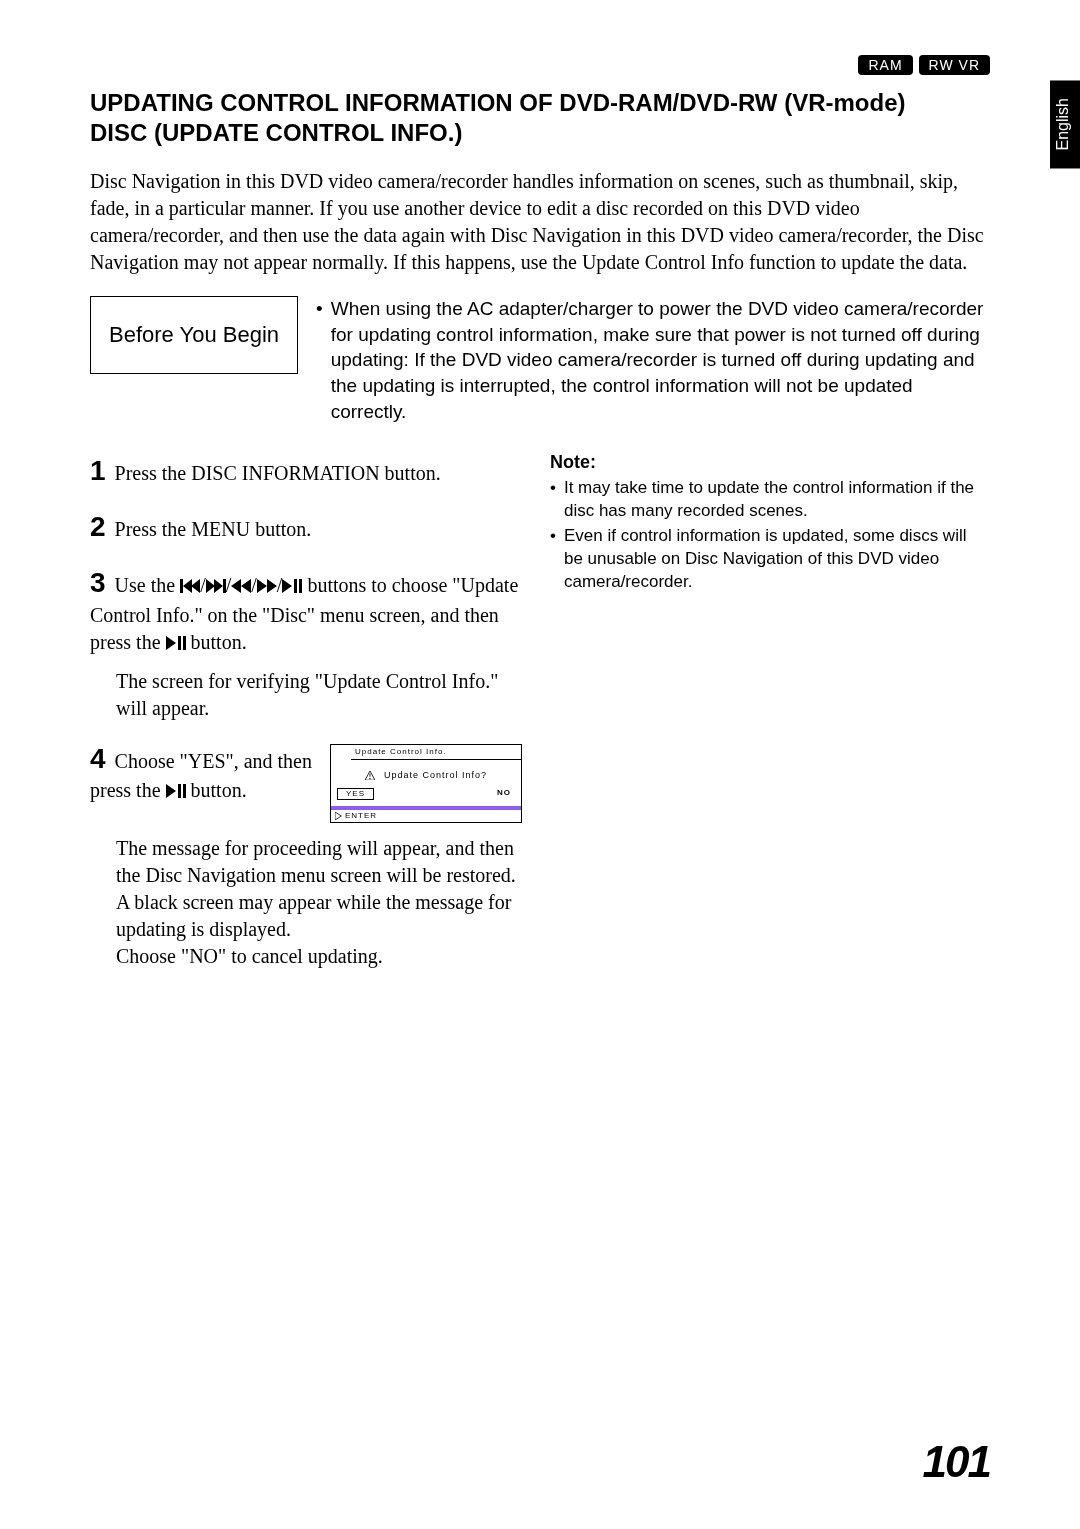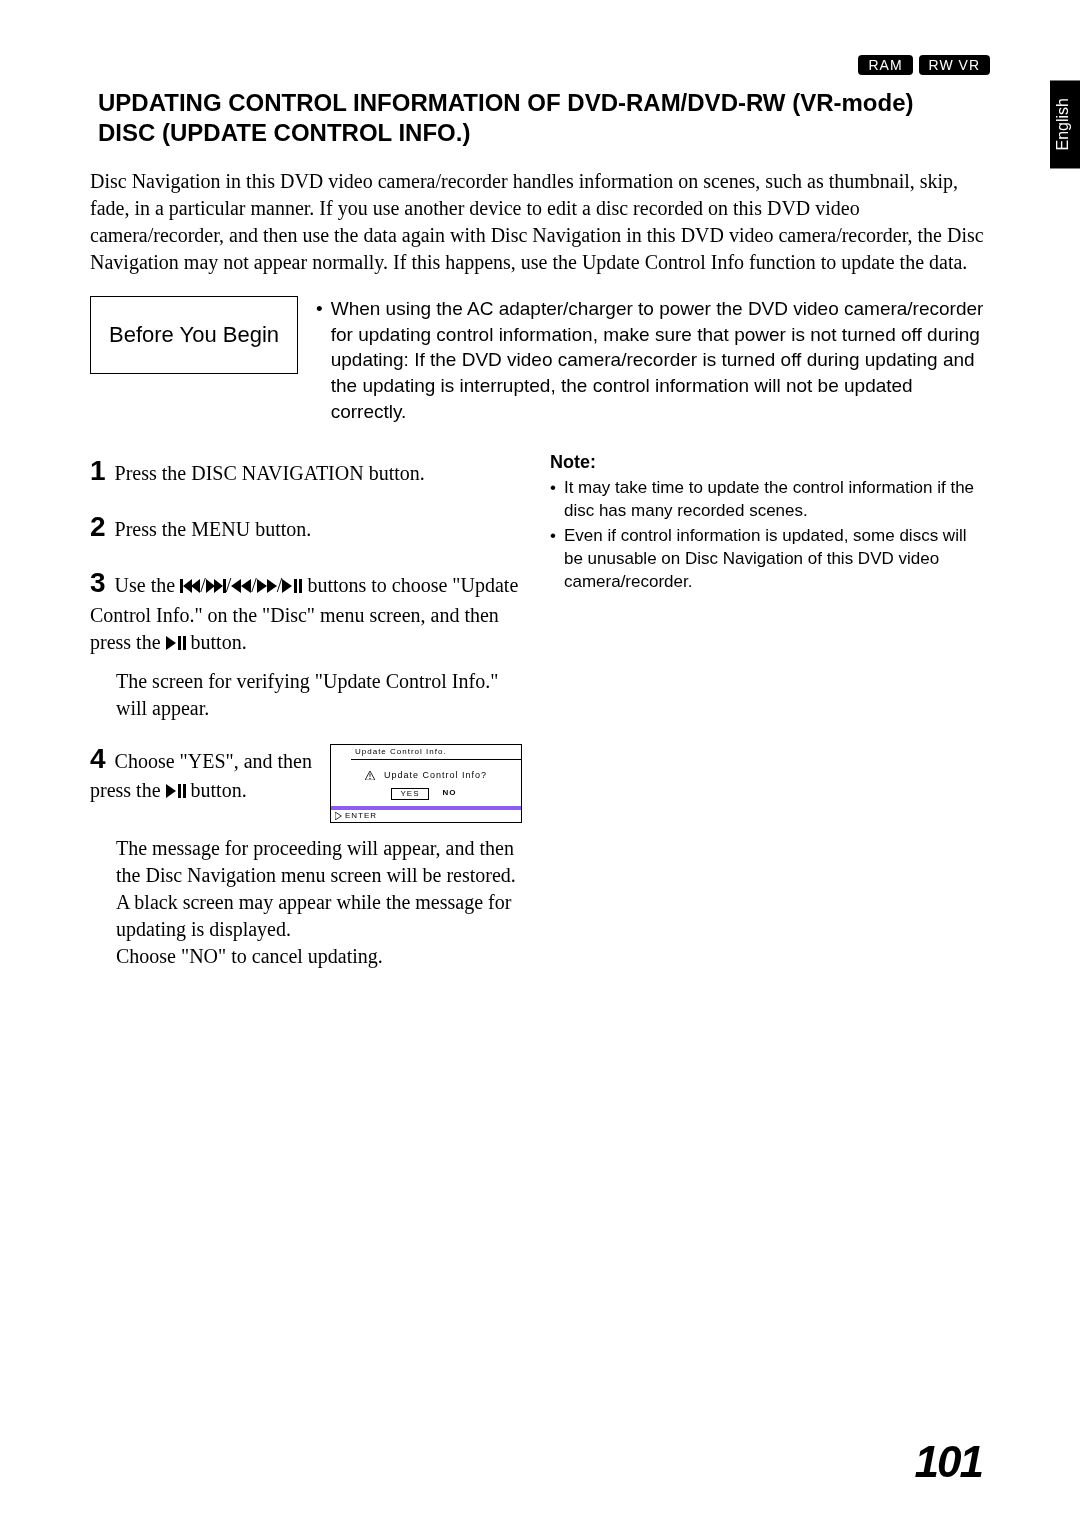--- a/index.html
+++ b/index.html
@@ -47,21 +47,21 @@
     writing-mode: vertical-rl;
     transform: rotate(180deg);
     border-radius: 0 0 0 0;
     width: 22px;
     text-align: center;
   }
   h1.title {
     font-family: Arial, Helvetica, sans-serif;
     font-weight: bold;
     font-size: 24px;
-    margin: 18px 60px 18px 8px;
+    margin: 18px 60px 18px 0;
     line-height: 1.25;
   }
   .intro {
     font-size: 20px;
     line-height: 1.35;
     margin-bottom: 20px;
   }
   .before-row {
     display: flex;
     align-items: flex-start;
@@ -146,21 +146,21 @@
     align-items: center;
     gap: 9px;
     margin-bottom: 6px;
   }
   .warn-icon {
     width: 10px; height: 9px;
     display: inline-block;
   }
   .yn {
     display: flex;
-    justify-content: center;
+    justify-content: space-between;
     gap: 10px;
     margin-bottom: 4px;
   }
   .yn .yes {
     border: 1px solid #000;
     padding: 0 8px;
     font-size: 8px;
     display: inline-block;
   }
   .yn .no { font-size: 8px; padding: 0 4px; font-weight: bold; }
@@ -191,21 +191,21 @@
   .note-list li {
     display: flex;
     margin-bottom: 2px;
   }
   .note-list li .dot {
     margin-right: 8px;
   }
   .page-num {
     position: absolute;
     bottom: 42px;
-    right: 98px;
+    right: 90px;
     font-family: Arial, Helvetica, sans-serif;
     font-weight: 900;
     font-size: 44px;
     font-style: italic;
     letter-spacing: -2px;
   }
 </style>
 </head>
 <body>
 
@@ -228,21 +228,21 @@
       <span class="dot">•</span>
       <span>When using the AC adapter/charger to power the DVD video camera/recorder for updating control information, make sure that power is not turned off during updating: If the DVD video camera/recorder is turned off during updating and the updating is interrupted, the control information will not be updated correctly.</span>
     </div>
   </div>
 
   <div class="columns">
     <div class="col-left">
 
       <div class="step">
         <span class="num">1</span>
-        <span>Press the DISC NAVIGATION button.</span>
+        <span>Press the DISC INFORMATION button.</span>
       </div>
 
       <div class="step">
         <span class="num">2</span>
         <span>Press the MENU button.</span>
       </div>
 
       <div class="step">
         <span class="num">3</span>
         <span>Use the </span><span class="icon-inline"><svg viewBox="0 0 20 14">

